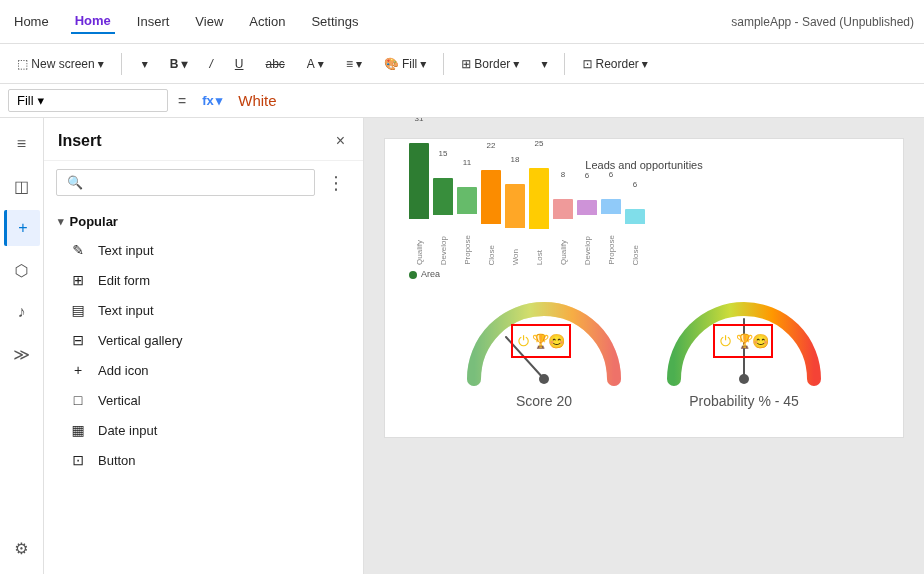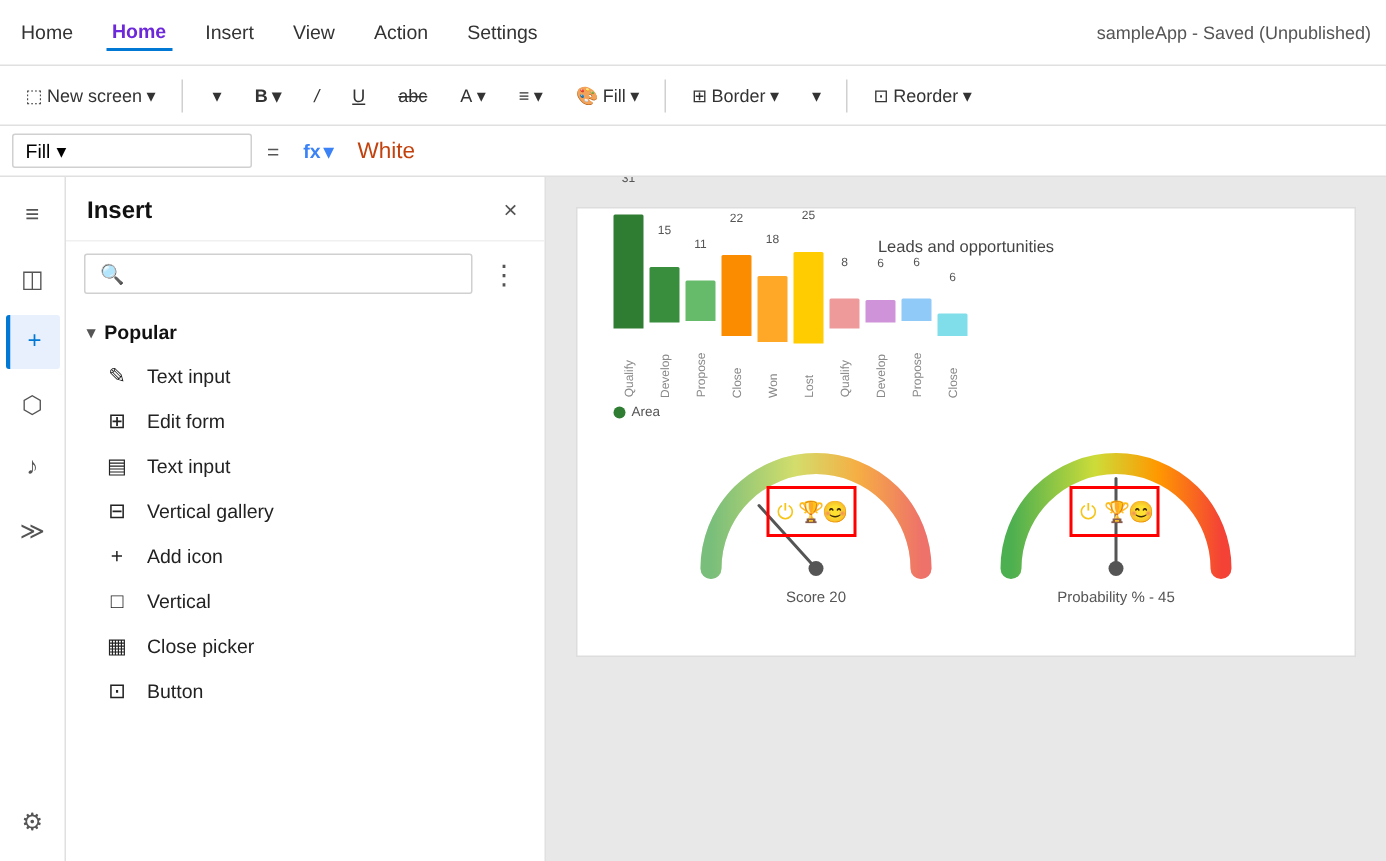--- a/index.html
+++ b/index.html
@@ -121,21 +121,21 @@
     .chart-legend { display: flex; align-items: flex-end; gap: 4px; margin-top: 4px; padding-left: 4px; }
     .legend-dot { width: 8px; height: 8px; border-radius: 50%; }
     .legend-text { font-size: 9px; color: #555; }
 
     
     .gauges-row { display: flex; gap: 40px; justify-content: center; }
     .gauge-container { display: flex; flex-direction: column; align-items: center; }
     .gauge-wrap {
       position: relative; width: 160px; height: 90px; overflow: hidden;
     }
-    .gauge-label { font-size: 10px; color: #555; margin-top: 4px; }
+    .gauge-label { font-size: 14px; color: #555; margin-top: 4px; }
 
     
     .insert-list::-webkit-scrollbar { width: 4px; }
     .insert-list::-webkit-scrollbar-thumb { background: #ccc; border-radius: 2px; }
   </style>
 </head>
 <body>
 
 <div class="menubar">
   <div class="menubar-left">
@@ -264,21 +264,21 @@
       <div class="insert-item">
         <span class="insert-item-icon">+</span>
         <span>Add icon</span>
       </div>
       <div class="insert-item">
         <span class="insert-item-icon">□</span>
         <span>Vertical</span>
       </div>
       <div class="insert-item">
         <span class="insert-item-icon">▦</span>
-        <span>Close picker</span>
+        <span>Date input</span>
       </div>
       <div class="insert-item">
         <span class="insert-item-icon">⊡</span>
         <span>Button</span>
       </div>
     </div>
   </div>
 
   <div class="canvas-area">
     <div class="canvas-content">

